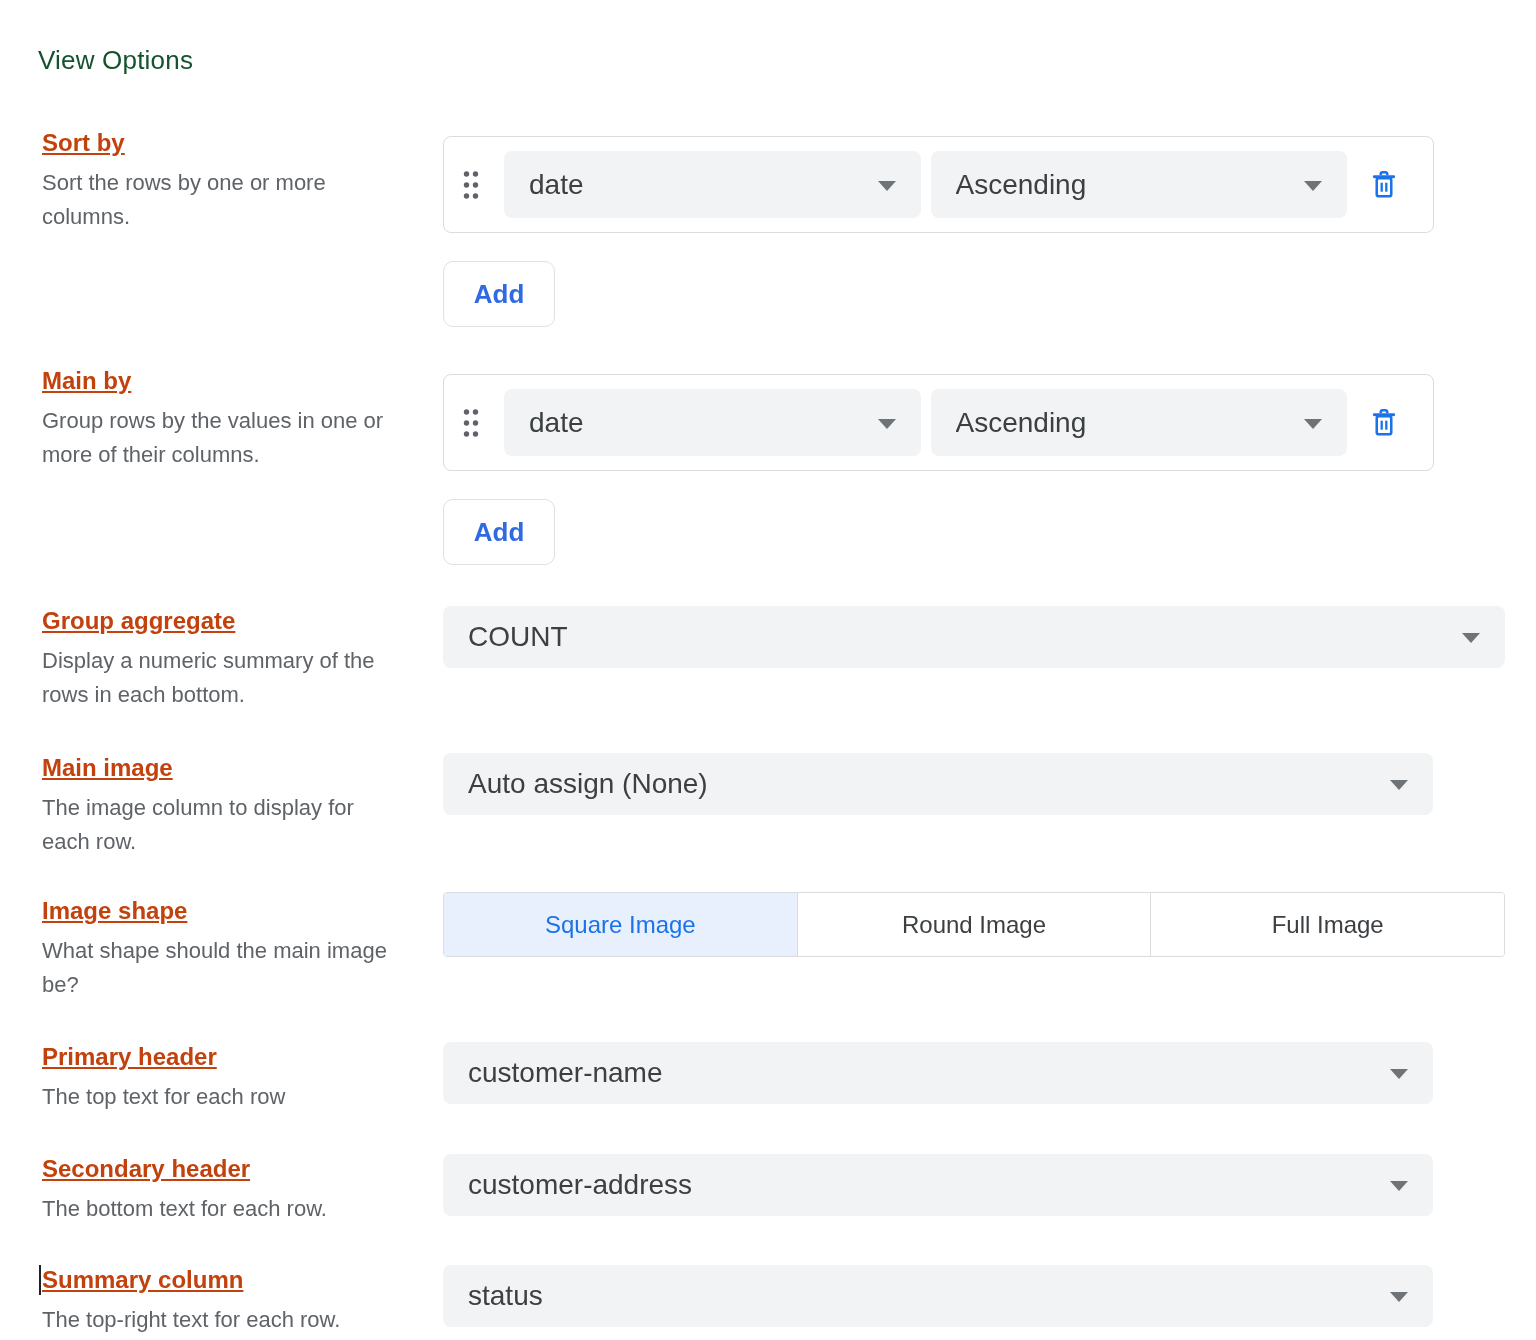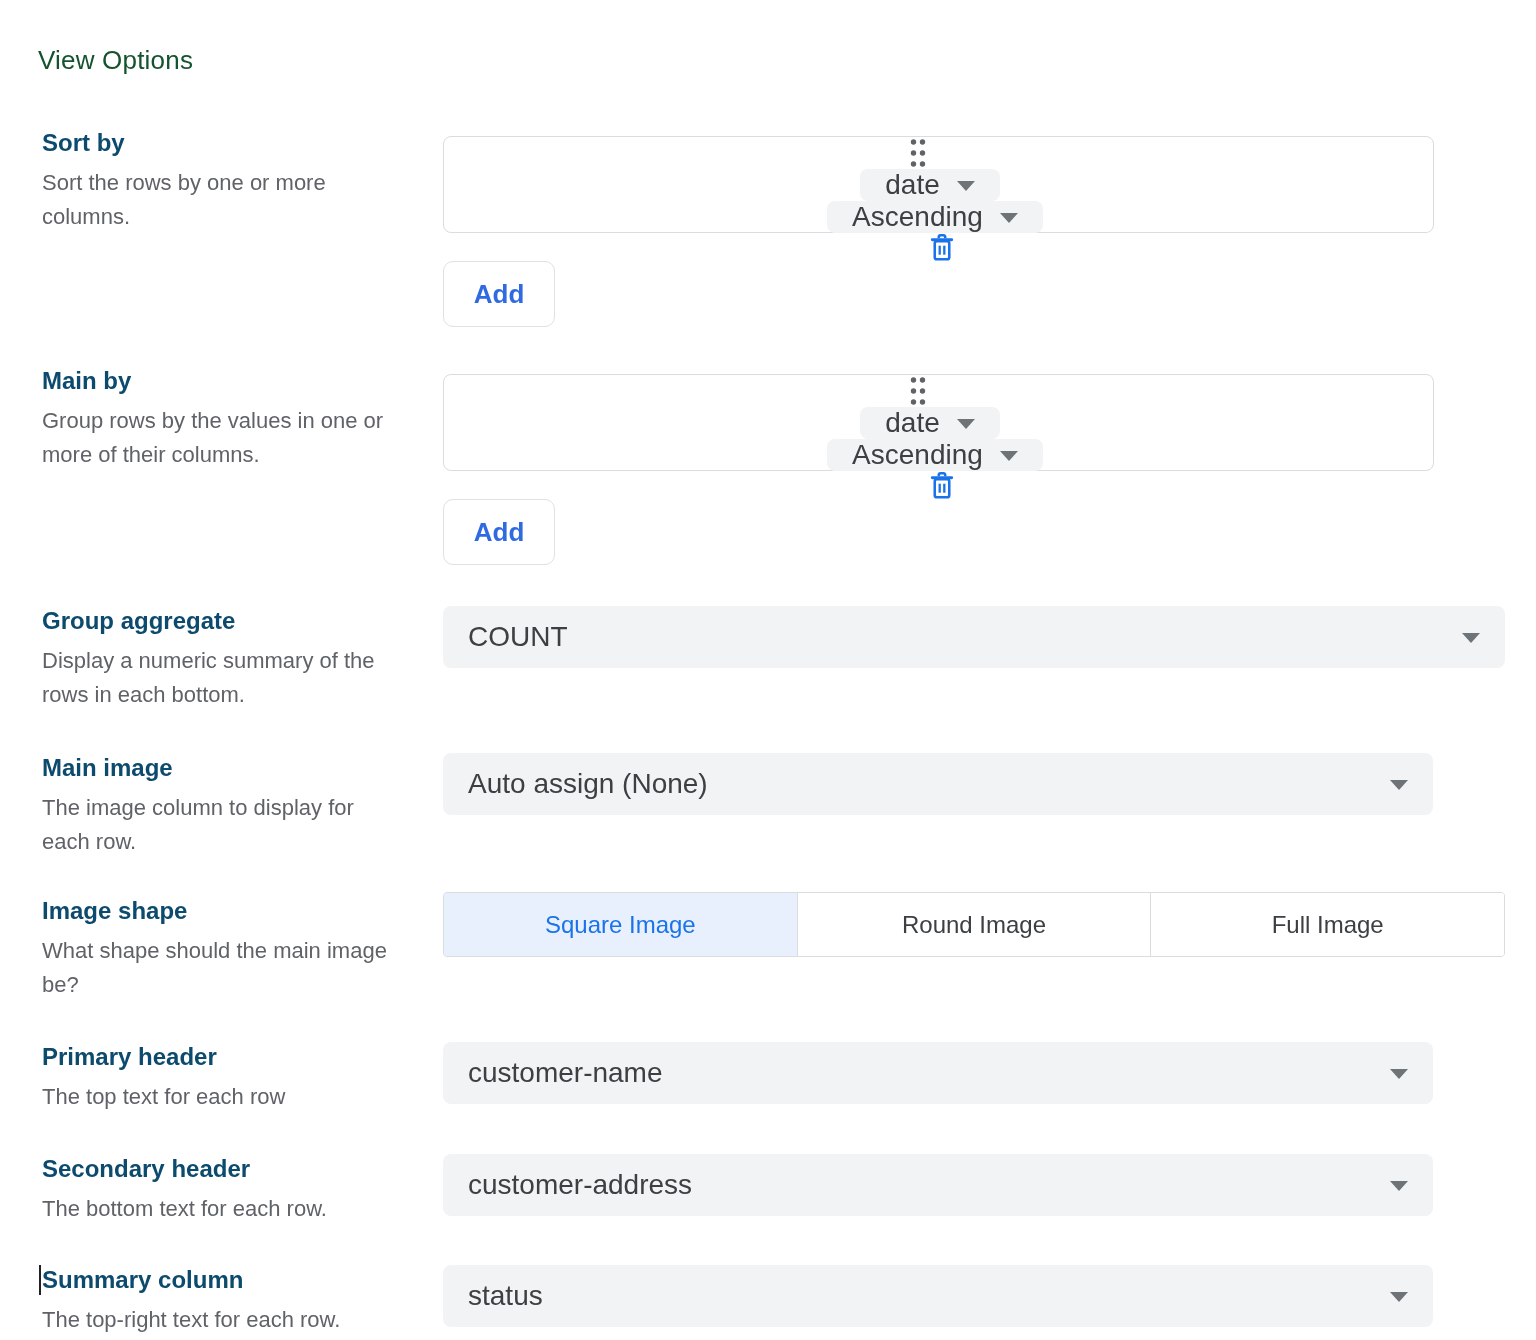--- a/index.html
+++ b/index.html
@@ -38,24 +38,25 @@
   .row-main      { margin-top: 41px; }
   .row-shape     { margin-top: 37px; }
   .row-primary   { margin-top: 40px; }
   .row-secondary { margin-top: 40px; }
   .row-summary   { margin-top: 39px; }
 
   .label-col { padding-right: 20px; }
   .field-label {
     font-size: 24px;
     font-weight: 700;
-    color: #0c4a6e;
+    color: #c2410c;
     margin: 0 0 8px 0;
     line-height: 30px;
     position: relative;
+    text-decoration: underline;
   }
   .field-desc {
     font-size: 22px;
     font-weight: 400;
     color: #5f6368;
     margin: 0;
     line-height: 34px;
     max-width: 352px;
   }
   .text-caret {
@@ -99,21 +100,20 @@
   
   .rule-card {
     border: 1px solid #dadce0;
     border-radius: 8px;
     height: 97px;
     margin-top: 8px;
     margin-right: 71px;
     display: flex;
     align-items: center;
     padding: 0 35px 0 18px;
-    flex-direction: column;
   }
   .card-select {
     flex: 1 1 0;
     height: 67px;
     min-width: 0;
   }
   .card-select + .card-select { margin-left: 10px; }
   .drag-handle {
     display: inline-flex;
     margin-right: 24px;

